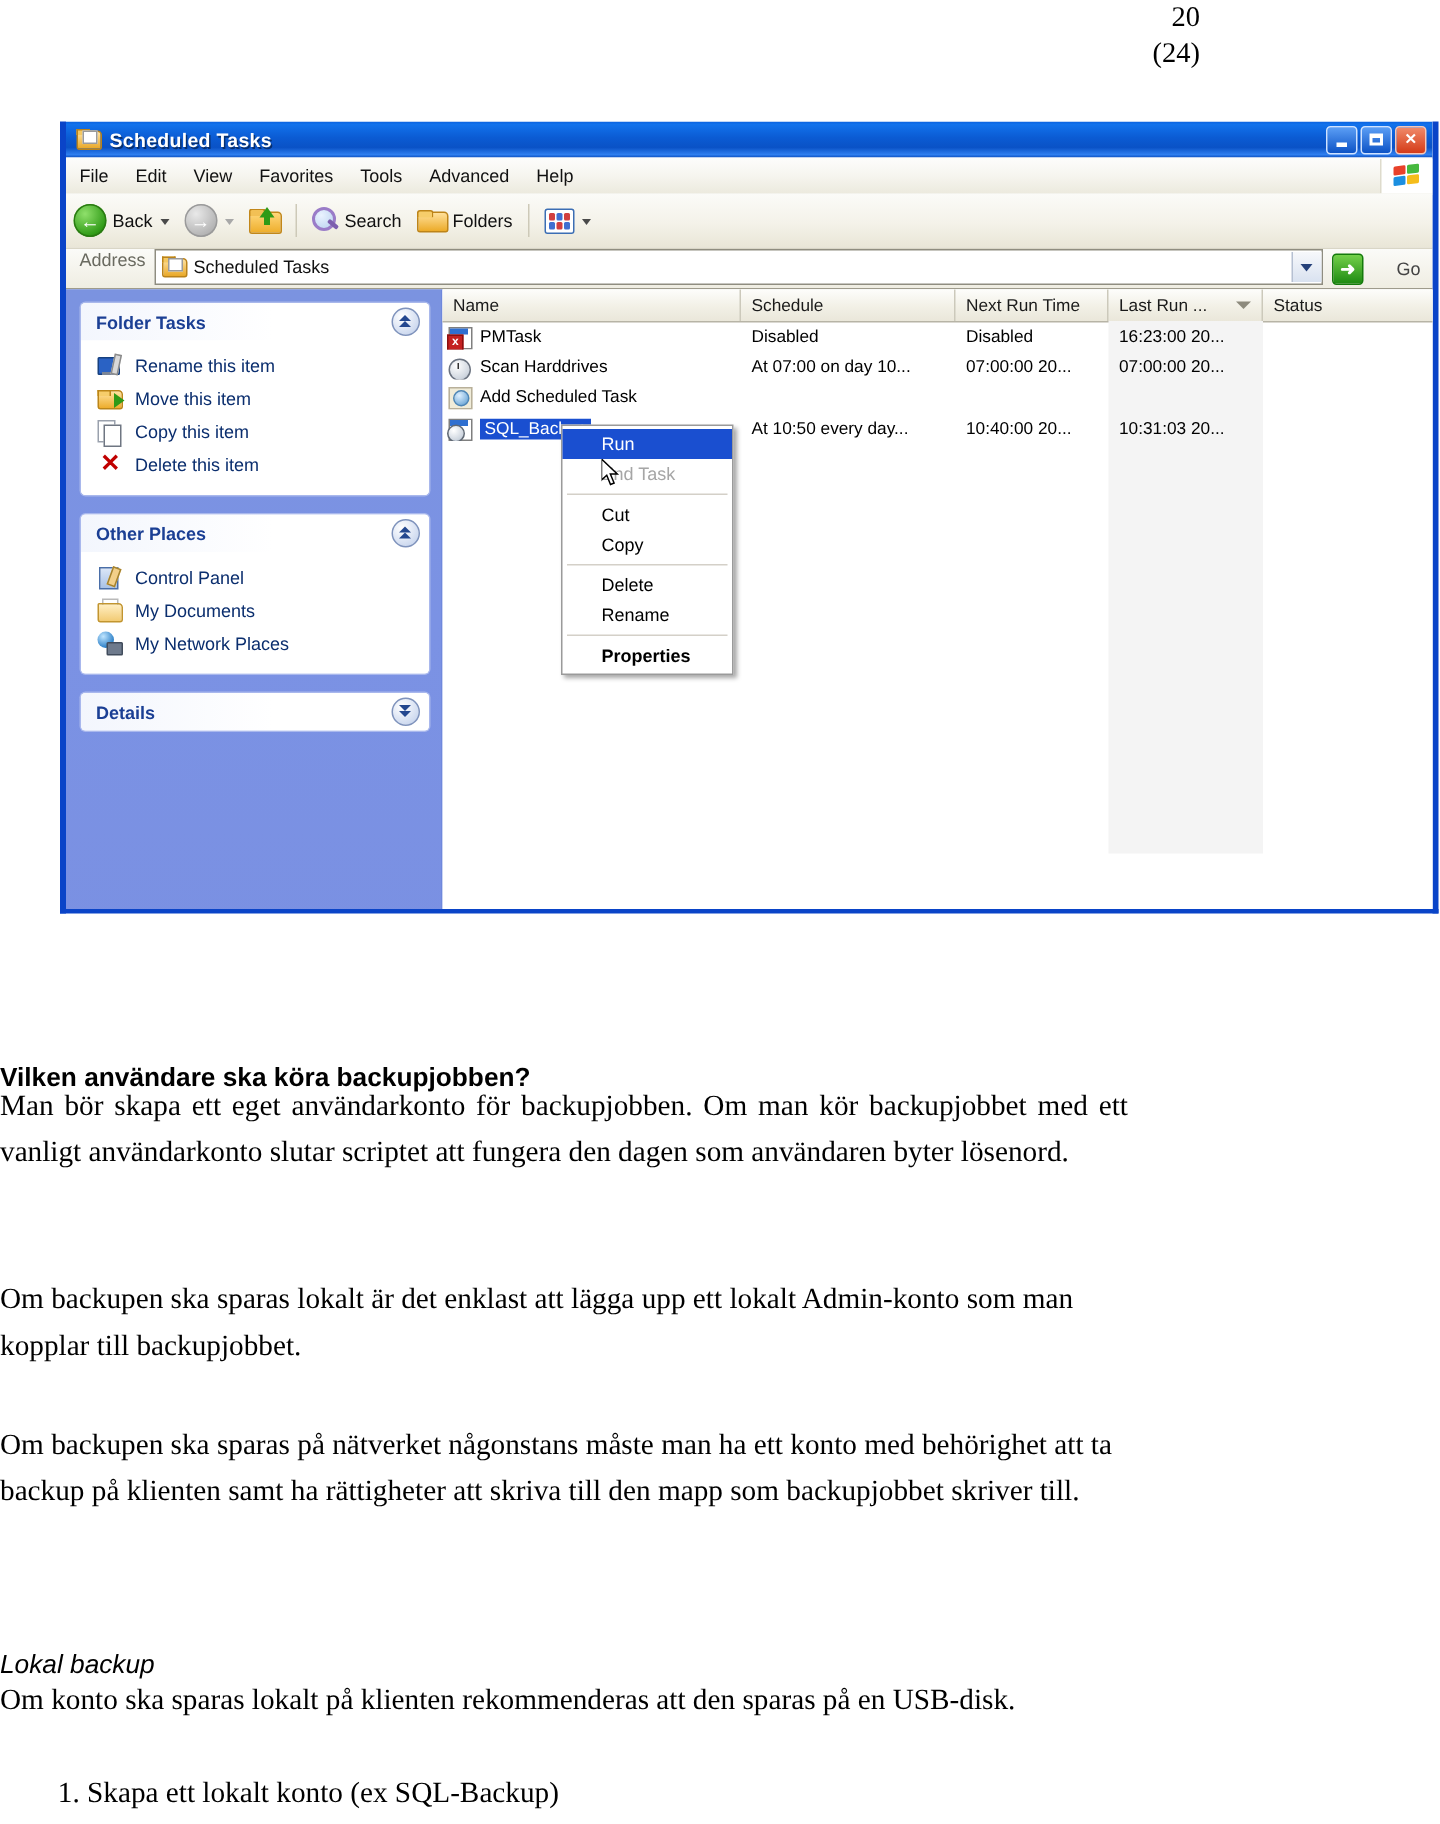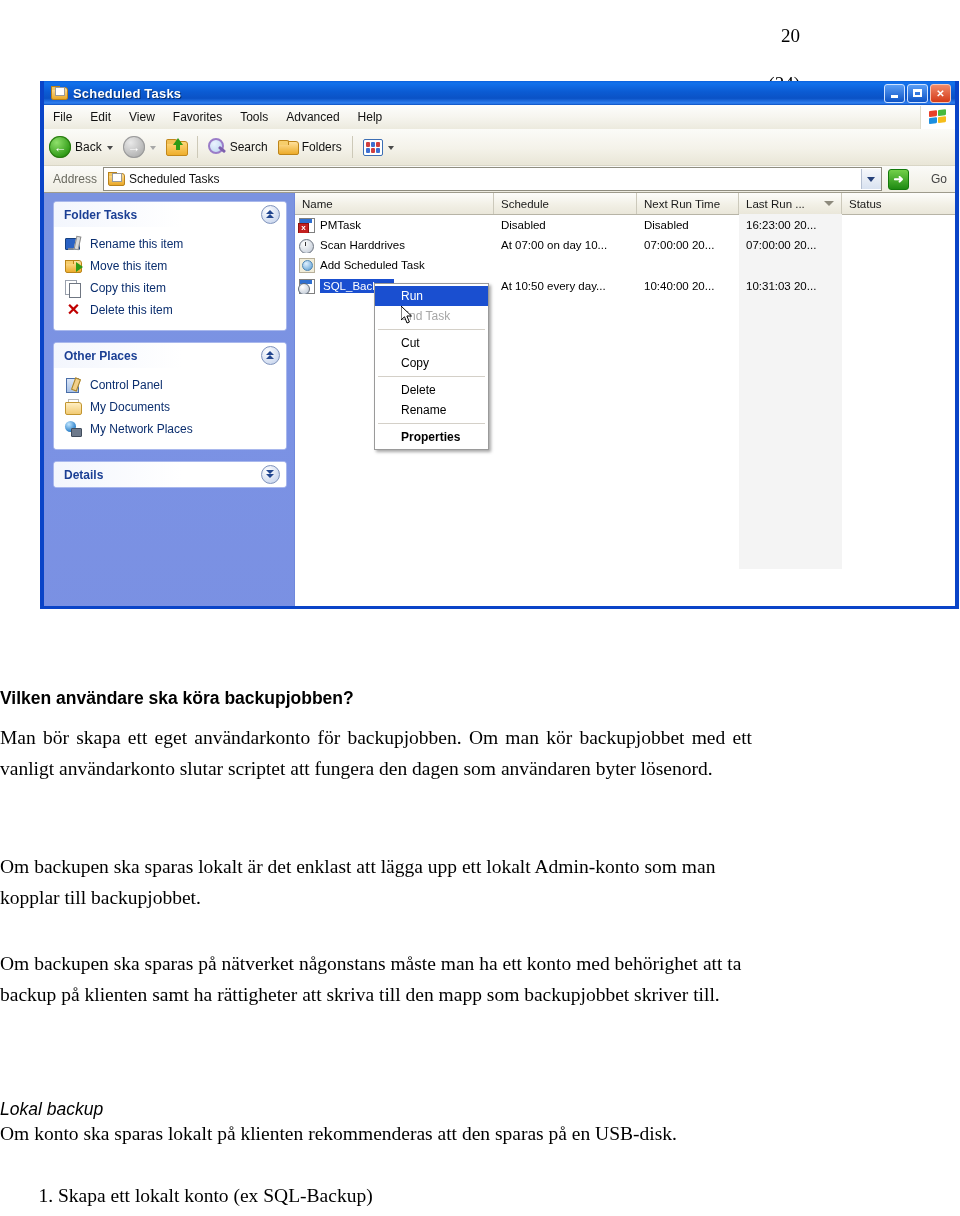--- a/index.html
+++ b/index.html
@@ -15,21 +15,21 @@
   
   #page-header{
     position:absolute;left:0;top:0;width:960px;
     text-align:right;
     padding-right:160px;
     box-sizing:border-box;
     font-family:"Liberation Serif", serif;
     font-size:19px;
     line-height:24px;
   }
-  #page-header div{white-space:nowrap;margin-top:24px;}
+  #page-header div{white-space:nowrap;}
 
   
   #screenshot{
     position:absolute;left:40px;top:81px;
     width:919px;height:488px;
     background:#ffffff;
   }
   .win-outer{
     position:absolute;left:0;top:0;width:919px;height:528px;
     border-left:4px solid #0a44c8;
@@ -126,21 +126,21 @@
     width:20px;height:17px;border:1px solid #3c6eb4;background:#fff;border-radius:2px;
     display:grid;grid-template-columns:repeat(3,1fr);grid-template-rows:repeat(2,1fr);
     gap:1px;padding:2px;box-sizing:border-box;
   }
   .views-btn i{display:block;border-radius:1px;}
 
   
   .addressbar{
     position:absolute;left:0;top:85px;right:0;height:26px;
     background:linear-gradient(to bottom,#fbfbf8,#efedE2);
-    display:flex;align-items:center;
+    display:flex;
     border-bottom:1px solid #9e9b8c;
   }
   .addr-label{font-family:"Liberation Sans",sans-serif;font-size:12px;color:#6a6a60;padding:0 6px 0 9px;}
   .addr-field{
     flex:1;height:22px;background:#fff;border:1px solid #8f8d80;
     display:flex;align-items:center;margin-right:0;
   }
   .addr-icon{width:16px;height:14px;margin:0 5px 0 4px;position:relative;flex:none;}
   .addr-text{font-family:"Liberation Sans",sans-serif;font-size:12px;color:#111;}
   .addr-drop{
@@ -597,21 +597,21 @@
         </div>
 
       </div>
 
     </div>
   </div>
 </div>
 
 <div class="doc">
 
-  <h3 style="position:absolute;left:0;top:688px;">Vilken användare ska köra backupjobben?</h3>
+  <h3 style="position:absolute;left:0;top:708px;">Vilken användare ska köra backupjobben?</h3>
 
   <p style="position:absolute;left:0;top:722px;width:752px;text-align:justify;">Man bör skapa ett eget användarkonto för backupjobben. Om man kör backupjobbet med ett vanligt användarkonto slutar scriptet att fungera den dagen som användaren byter lösenord.</p>
 
   <p style="position:absolute;left:0;top:851px;width:752px;">Om backupen ska sparas lokalt är det enklast att lägga upp ett lokalt Admin-konto som man kopplar till backupjobbet.</p>
 
   <p style="position:absolute;left:0;top:948px;width:762px;">Om backupen ska sparas på nätverket någonstans måste man ha ett konto med behörighet att ta backup på klienten samt ha rättigheter att skriva till den mapp som backupjobbet skriver till.</p>
 
   <p class="ital" style="position:absolute;left:0;top:1094px;">Lokal backup</p>
 
   <p style="position:absolute;left:0;top:1118px;width:766px;">Om konto ska sparas lokalt på klienten rekommenderas att den sparas på en USB-disk.</p>

